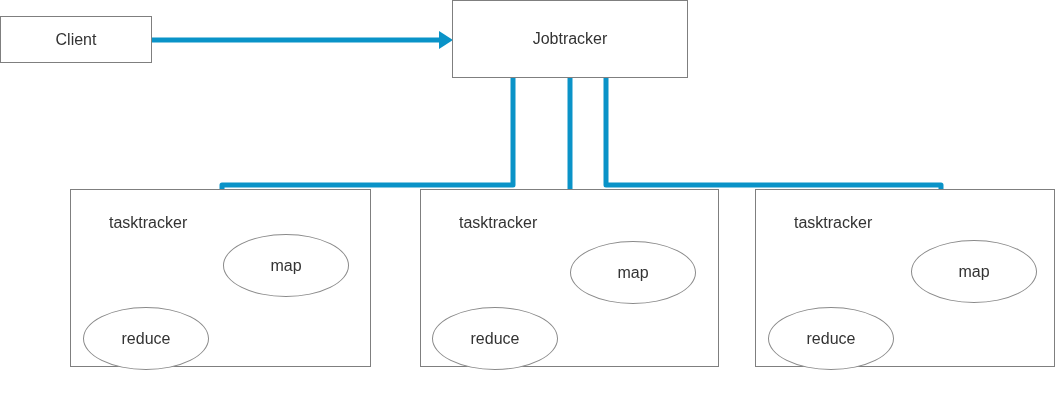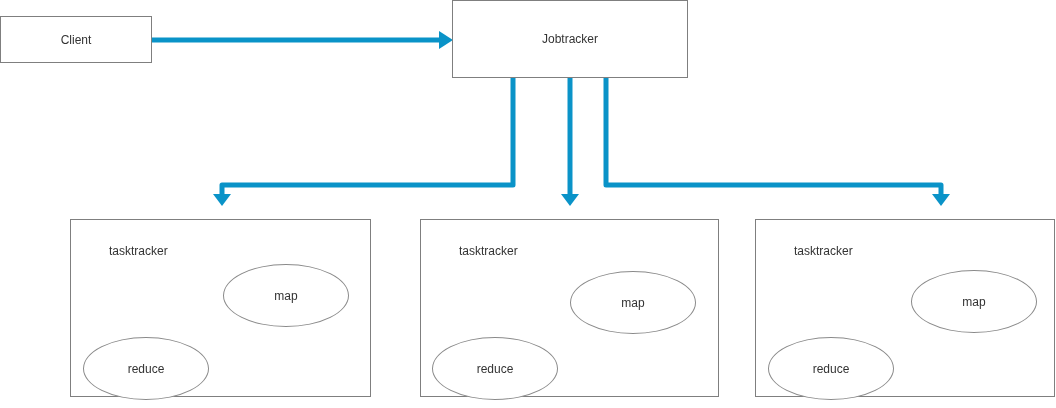--- a/index.html
+++ b/index.html
@@ -3,21 +3,21 @@
 <meta charset="utf-8">
 <style>
   html, body { margin: 0; padding: 0; background: #ffffff; }
   .canvas {
     position: relative;
     width: 1056px;
     height: 408px;
     background: #ffffff;
     font-family: "Liberation Sans", "DejaVu Sans", sans-serif;
     color: #333333;
-    font-size: 12px;
+    font-size: 16px;
     overflow: hidden;
   }
   .arrows {
     position: absolute;
     left: 0; top: 0;
     width: 1056px; height: 408px;
     pointer-events: none;
   }
   .arrows path {
     fill: none;
@@ -32,21 +32,21 @@
     box-sizing: border-box;
   }
   .rect-node {
     display: flex;
     align-items: center;
     justify-content: center;
     text-align: center;
   }
   .client-node   { left: 0px;   top: 16px; width: 152px; height: 47px; }
   .jobtracker-node { left: 452px; top: 0px;  width: 236px; height: 78px; text-align: center; }
-  .tasktracker-node { top: 219px; height: 178px; }
+  .tasktracker-node { top: 189px; height: 178px; }
   .tt-1 { left: 70px;  width: 301px; }
   .tt-2 { left: 420px; width: 299px; }
   .tt-3 { left: 755px; width: 300px; }
   .tasktracker-label {
     position: absolute;
     left: 38px;
     top: 24px;
     white-space: nowrap;
   }
   .ellipse {

